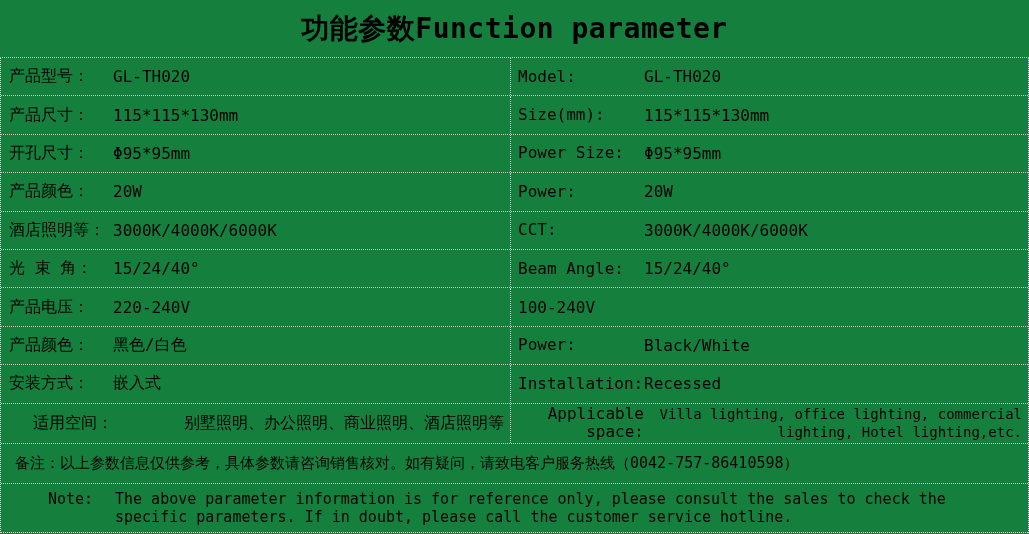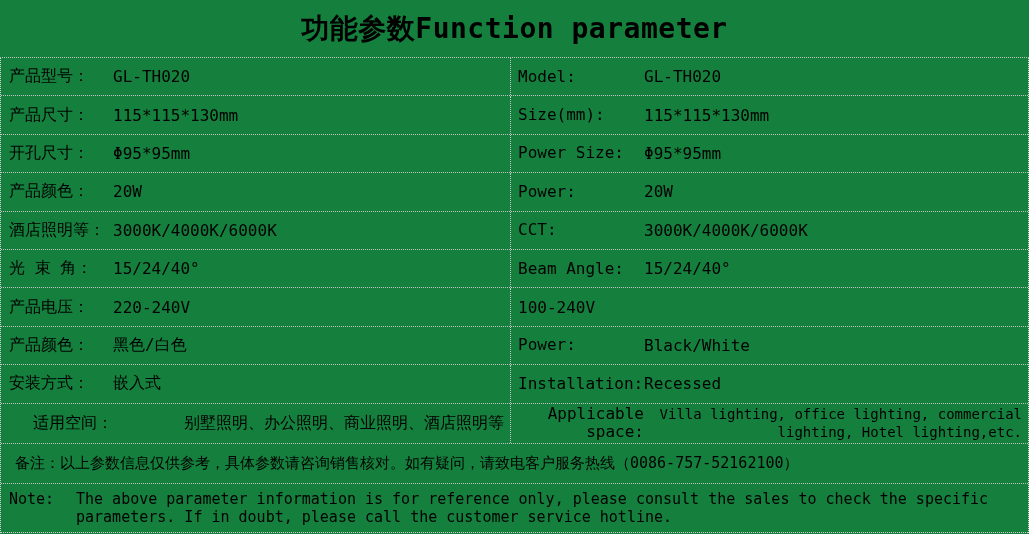--- a/index.html
+++ b/index.html
@@ -67,21 +67,21 @@
     font-size:15px;
   }
   .note-en-row {
     height:49px;
     border-bottom:1px dotted #d0d0d0;
     display:flex;
     padding:6px 8px 0 8px;
     font-size:15px;
     line-height:18px;
   }
-  .note-en-row .lbl { flex:0 0 67px; }
+  .note-en-row .lbl { flex:0 0 67px;margin-left:39px; }
   .note-en-row .txt { flex:1; }
 </style>
 </head>
 <body>
 
 <div class="page">
 
   <div class="title-row">
     <div class="page-title">功能参数Function parameter</div>
   </div>
@@ -191,21 +191,21 @@
         <span class="lbl">适用空间：</span>
         <span class="val">别墅照明、办公照明、商业照明、酒店照明等</span>
       </div>
       <div class="cell en">
         <span class="lbl">Applicable space:</span>
         <span class="val">Villa lighting, office lighting, commercial lighting, Hotel lighting,etc.</span>
       </div>
     </div>
 
     <div class="note-cn-row">
-      <span>备注：以上参数信息仅供参考，具体参数请咨询销售核对。如有疑问，请致电客户服务热线（0086-757-52162100）</span>
+      <span>备注：以上参数信息仅供参考，具体参数请咨询销售核对。如有疑问，请致电客户服务热线（0042-757-86410598）</span>
     </div>
 
     <div class="note-en-row">
       <span class="lbl">Note:</span>
       <span class="txt">The above parameter information is for reference only, please consult the sales to check the specific parameters. If in doubt, please call the customer service hotline.</span>
     </div>
 
   </div>
 </div>
 

